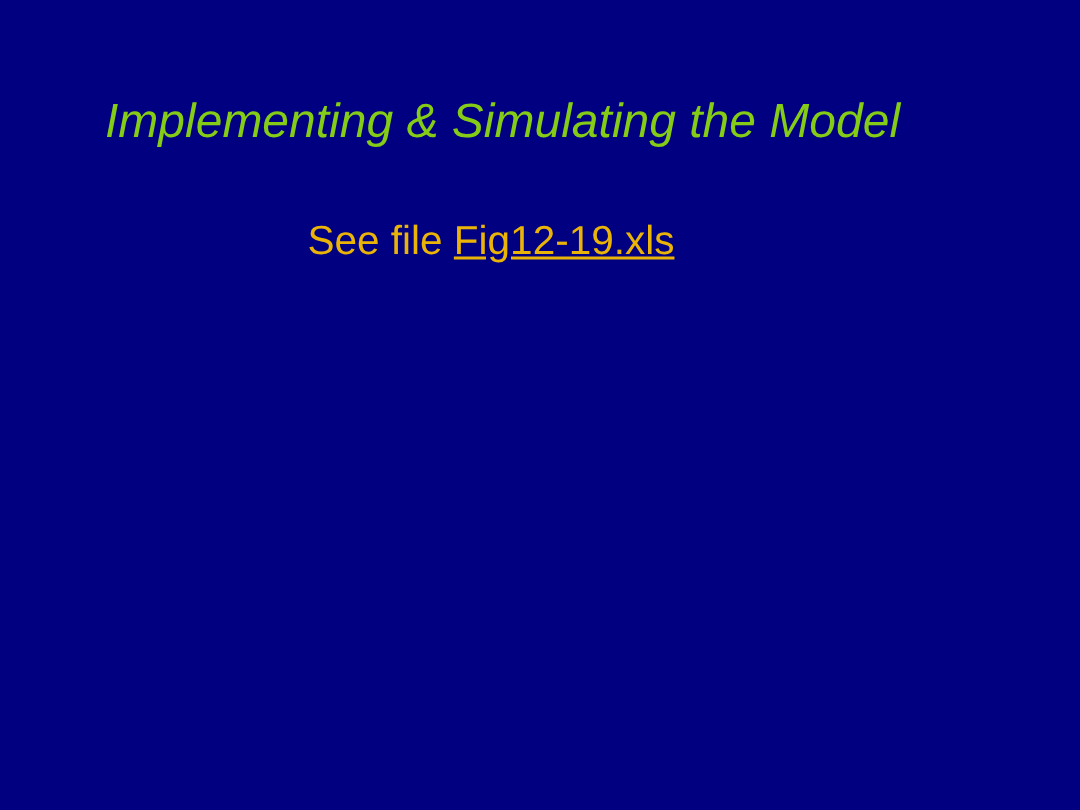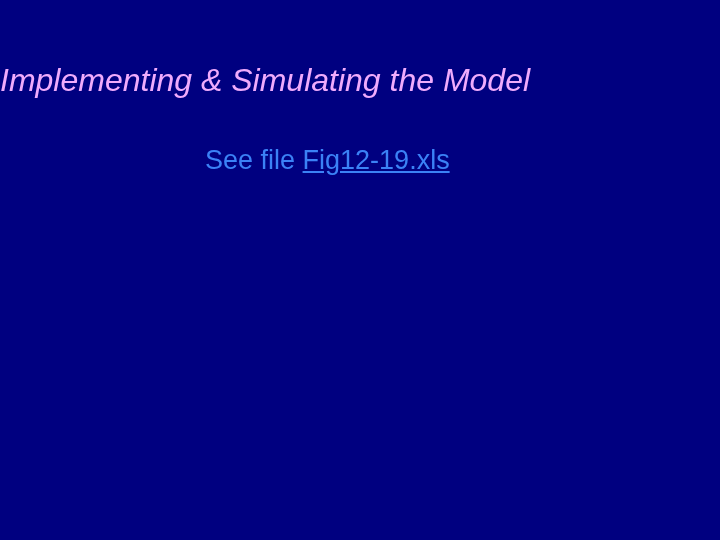--- a/index.html
+++ b/index.html
@@ -13,28 +13,29 @@
       background-color: #000080;
       font-family: Arial, Helvetica, sans-serif;
       overflow: hidden;
     }
     .slide {
       width: 100%;
       height: 100%;
       padding-top: 62px;
     }
     .title {
-      color: #f0abfc;
+      color: #84cc16;
       font-style: italic;
       font-size: 32px;
       font-weight: normal;
       text-align: left;
+      padding-left: 70px;
     }
     .body-line {
-      color: #3b82f6;
+      color: #eab308;
       font-size: 27px;
       font-weight: normal;
       text-align: left;
       padding-left: 205px;
       margin-top: 46px;
     }
     .file-link {
       text-decoration: underline;
     }
   </style>

